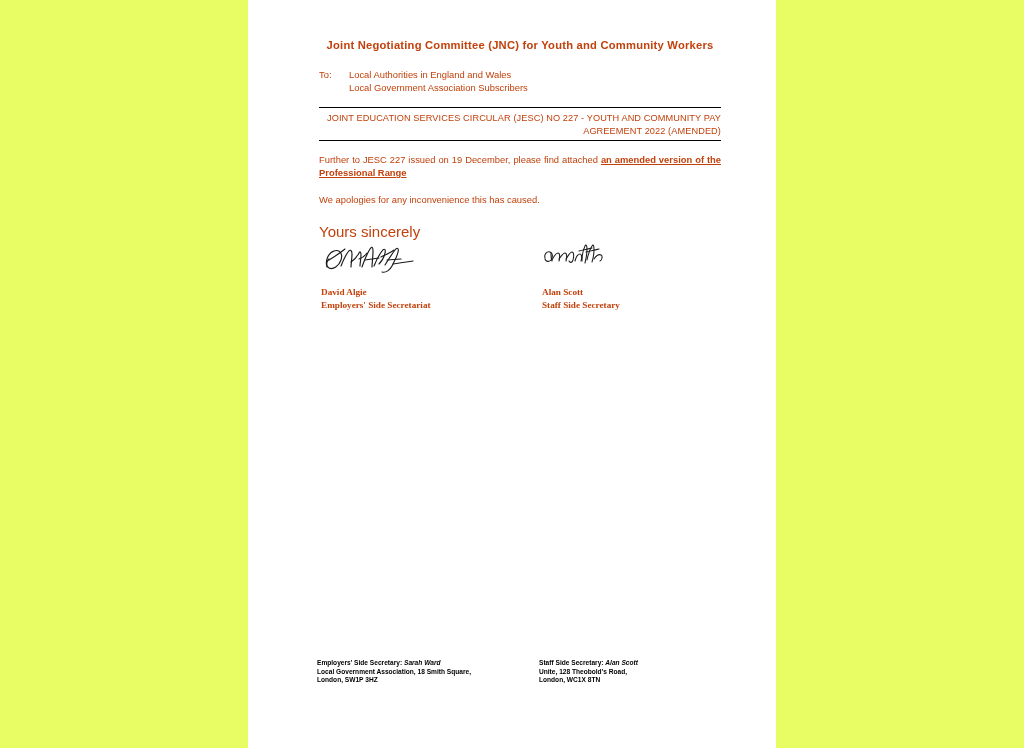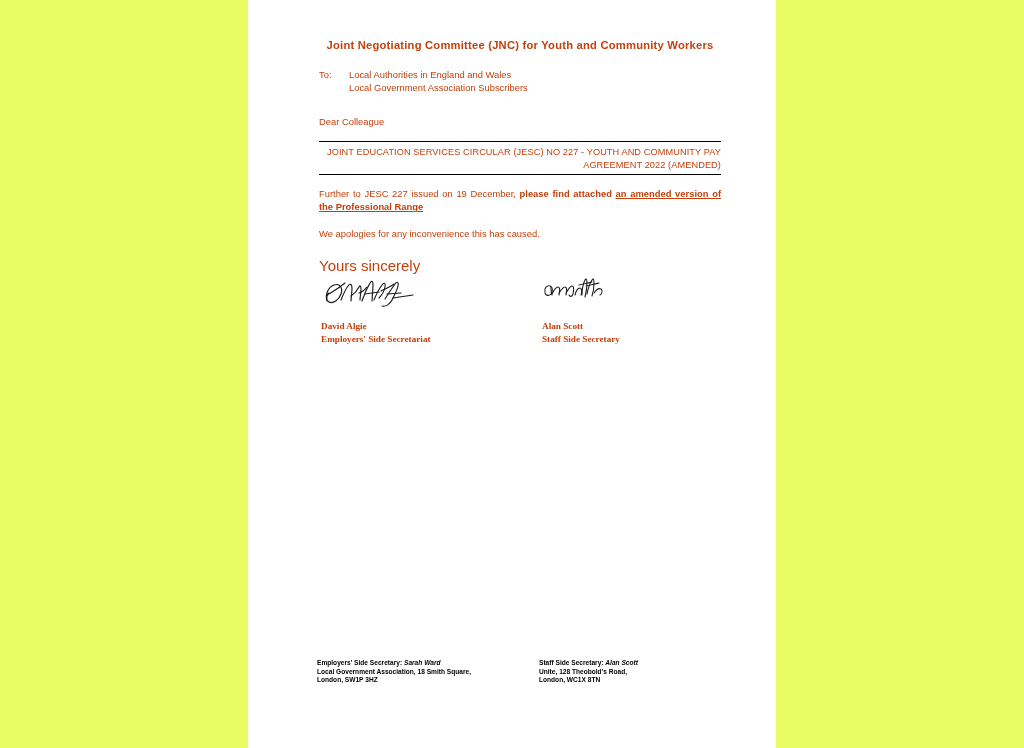--- a/index.html
+++ b/index.html
@@ -84,21 +84,21 @@
     padding-top: 12px;
     font-size: 9.4px;
     line-height: 13px;
     text-align: justify;
   }
   .para.justified {
     text-align: justify;
     text-justify: inter-word;
   }
   .b {
-    font-weight: bold;
+    font-weight: normal;
   }
   .bu {
     font-weight: bold;
     text-decoration: underline;
   }
   .para-apology {
     padding-top: 14px;
   }
   .closing {
     margin: 0;
@@ -184,21 +184,20 @@
 
 
       <div class="to-block">
         <div class="to-label">To:</div>
         <div class="to-recipients">
           <div>Local Authorities in England and Wales</div>
           <div>Local Government Association Subscribers</div>
         </div>
       </div>
 
-      <p class="salutation">Dear Colleague</p>
 
       <div class="circular-heading">JOINT EDUCATION SERVICES CIRCULAR (JESC) NO 227 - YOUTH AND COMMUNITY PAY AGREEMENT 2022 (AMENDED)</div>
 
       <p class="para justified">
         <span>Further to JESC 227 issued on 19 December, </span><span class="b">please find attached </span><span class="bu">an amended version of the Professional Range</span>
       </p>
 
       <p class="para para-apology">We apologies for any inconvenience this has caused.</p>
 
       <p class="closing">Yours sincerely</p>

